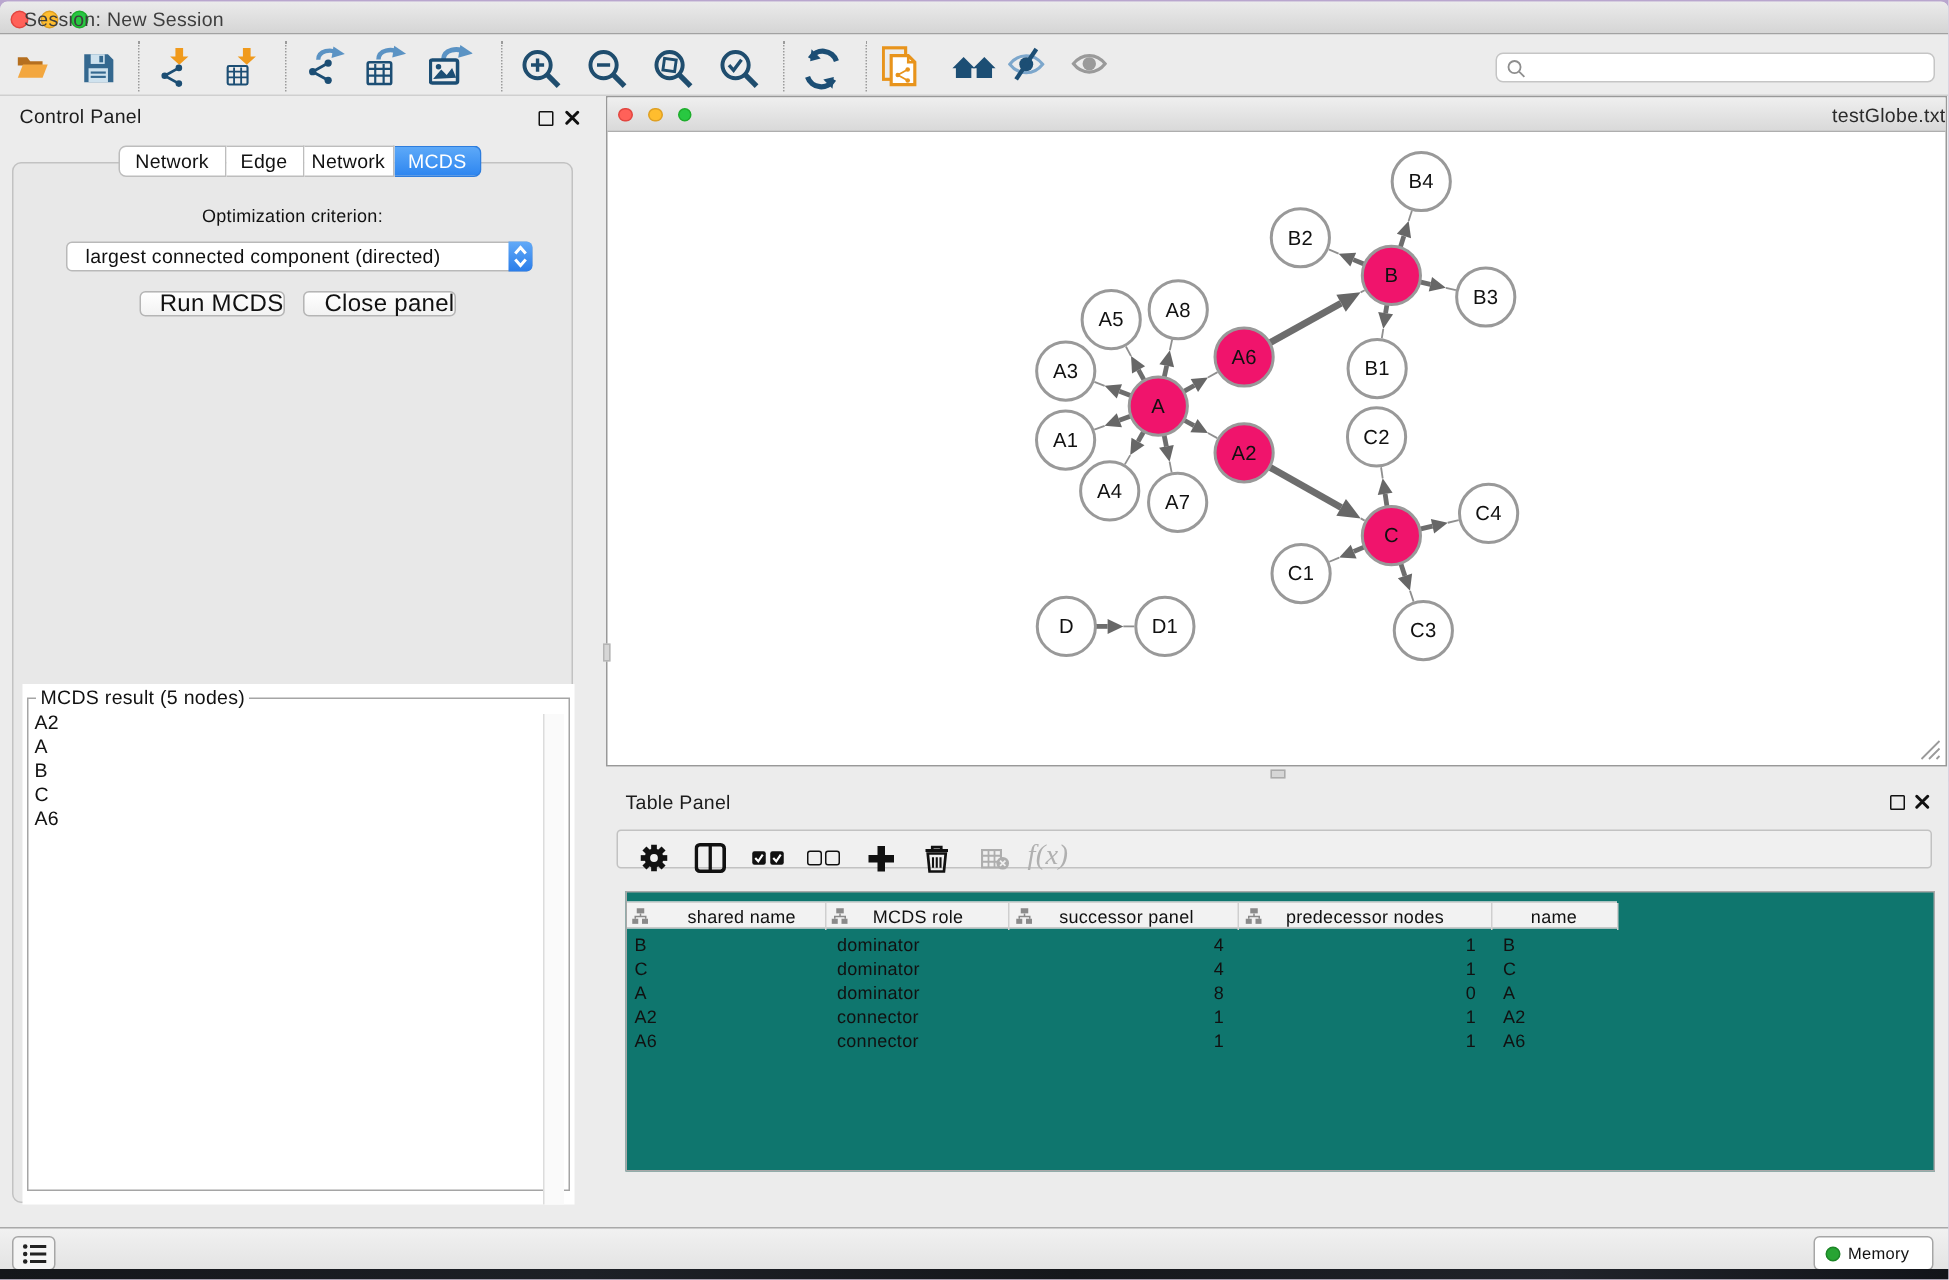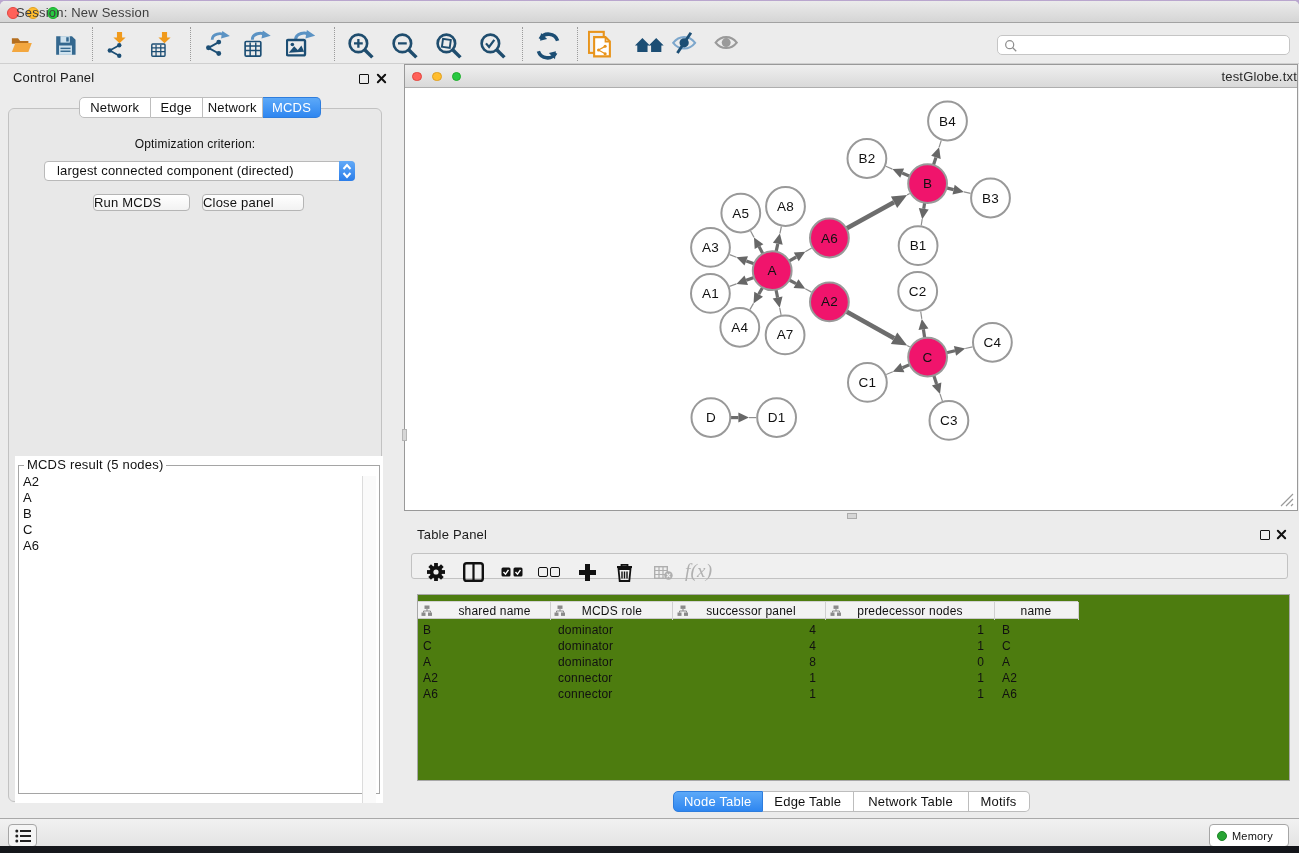--- a/index.html
+++ b/index.html
@@ -22,43 +22,43 @@
 #cp .hdr{position:absolute;left:13px;top:6px;font-size:13px;color:#1c1c1c}
 #cpbox{position:absolute;left:8px;top:44px;width:374px;height:694px;background:#e8e8e8;
  border:1px solid #c2c2c2;border-radius:6px}
 .tabrow{position:absolute;display:flex}
 .tab{height:21px;line-height:20px;font-size:13px;color:#111;text-align:center;
  background:#fff;border:1px solid #bdbdbd;border-left:none}
 .tab.first{border-left:1px solid #bdbdbd;border-radius:5px 0 0 5px}
 .tab.last{border-radius:0 5px 5px 0}
 .tab.sel{background:linear-gradient(#5da9f8,#2e86f0);color:#fff;border-color:#2e7ddd}
 .btn{position:absolute;height:17px;background:linear-gradient(#fff,#f2f2f2);
- border:1px solid #b5b5b5;border-radius:4px;font-size:13px;color:#111;
- text-align:left;line-height:15px}
+ border:1px solid #b5b5b5;border-radius:4px;font-size:16px;color:#111;
+ text-align:right;line-height:15px}
 #ddrop{position:absolute;left:35px;top:51.5px;width:311px;height:20px;background:#fff;
  border:1px solid #b9b9b9;border-radius:4px;font-size:13px;color:#111;line-height:18px;
  padding-left:12px}
 #spin{position:absolute;right:-1px;top:-1px;width:16px;height:20px;border-radius:0 4px 4px 0;
  background:linear-gradient(#62aaf8,#2b7de9)}
 #resultwrap{position:absolute;left:15px;top:391.5px;width:368px;height:347px;background:#fff}
 #resultbox{position:absolute;left:3px;top:9px;width:362px;height:329px;border:1px solid #a5a5a5}
 #resultleg{position:absolute;left:9px;top:1px;background:#fff;font-size:13px;color:#111;padding:0 3px}
 #scrollcol{position:absolute;right:3px;top:10px;width:14px;height:327px;background:#fafafa;
  border-left:1px solid #dcdcdc}
 .ritem{font-size:13px;color:#111;height:16px;line-height:16px;padding-left:4px}
 #netwin{position:absolute;left:404px;top:63px;width:894px;height:447px;background:#fff;
  border:1px solid #999;}
 #nettitle{position:absolute;left:0;top:0;width:892px;height:23px;
  background:linear-gradient(#efefef,#d9d9d9);border-bottom:1px solid #aeaeae}
 #nettitle .t{position:absolute;left:0;right:0;top:4px;text-align:right;font-size:13px;color:#2a2a2a}
 #tp{position:absolute;left:404px;top:520px;width:895px;height:296px;background:#ececec}
 #tp .hdr{position:absolute;left:13px;top:6px;font-size:13px;color:#1c1c1c}
 #tptool{position:absolute;left:7px;top:32px;width:877px;height:26px;background:#f0f0f0;
  border:1px solid #c2c2c2;border-radius:3px}
-#tbl{position:absolute;left:13px;top:73px;width:873px;height:187px;background:#4d7c0f;
+#tbl{position:absolute;left:13px;top:73px;width:873px;height:187px;background:#0f766e;
  border:1px solid #a8a8a8}
 #thead{position:absolute;left:0;top:6px;width:660px;height:18px;background:#f2f2f2;
  border-top:1px solid #d2d2d2;border-bottom:1px solid #c9c9c9}
 .hcell{position:absolute;top:2px;font-size:12px;color:#111;text-align:center}
 .hsep{position:absolute;top:0;height:18px;width:0;border-left:1px solid #cfcfcf}
 .trow{position:absolute;height:16px;font-size:12px;color:#111;line-height:16px}
 .tcell{position:absolute;top:0}
 .num{text-align:right}
 #statusbar{position:absolute;left:0;top:817px;width:1299px;height:29px;
  background:linear-gradient(#f1f1f1,#e3e3e3);border-top:1px solid #a9a9a9}
@@ -472,26 +472,20 @@
           <span class="tcell" style="left:584px">A2</span>
         </div>
         <div class="trow" style="left:0;top:91px;width:860px">
           <span class="tcell" style="left:5px">A6</span>
           <span class="tcell" style="left:140px">connector</span>
           <span class="tcell num" style="left:299px;width:99px">1</span>
           <span class="tcell num" style="left:467px;width:99px">1</span>
           <span class="tcell" style="left:584px">A6</span>
         </div>
       </div>
-      <div class="tabrow" style="left:268.5px;top:270px">
-        <div class="tab first sel" style="width:90.5px">Node Table</div>
-        <div class="tab" style="width:90.5px">Edge Table</div>
-        <div class="tab" style="width:115px">Network Table</div>
-        <div class="tab last" style="width:61px">Motifs</div>
-      </div>
     </div>
     <div id="statusbar">
       <div id="listbtn">
         <svg class="abs" style="left:6px;top:4px" width="16" height="14" viewBox="0 0 16 14">
           <circle cx="1.8" cy="2" r="1.5" fill="#222"></circle>
           <rect x="5" y="1" width="11" height="2" fill="#222"></rect>
           <circle cx="1.8" cy="7" r="1.5" fill="#222"></circle>
           <rect x="5" y="6" width="11" height="2" fill="#222"></rect>
           <circle cx="1.8" cy="12" r="1.5" fill="#222"></circle>
           <rect x="5" y="11" width="11" height="2" fill="#222"></rect>

